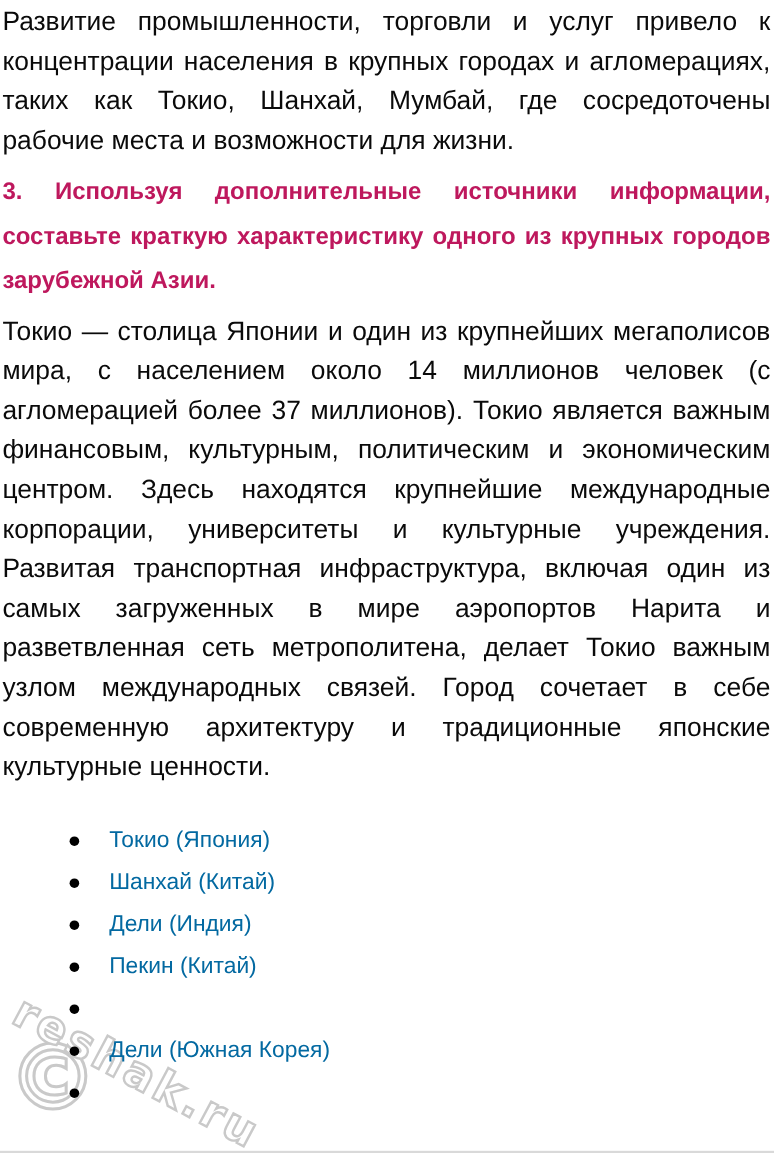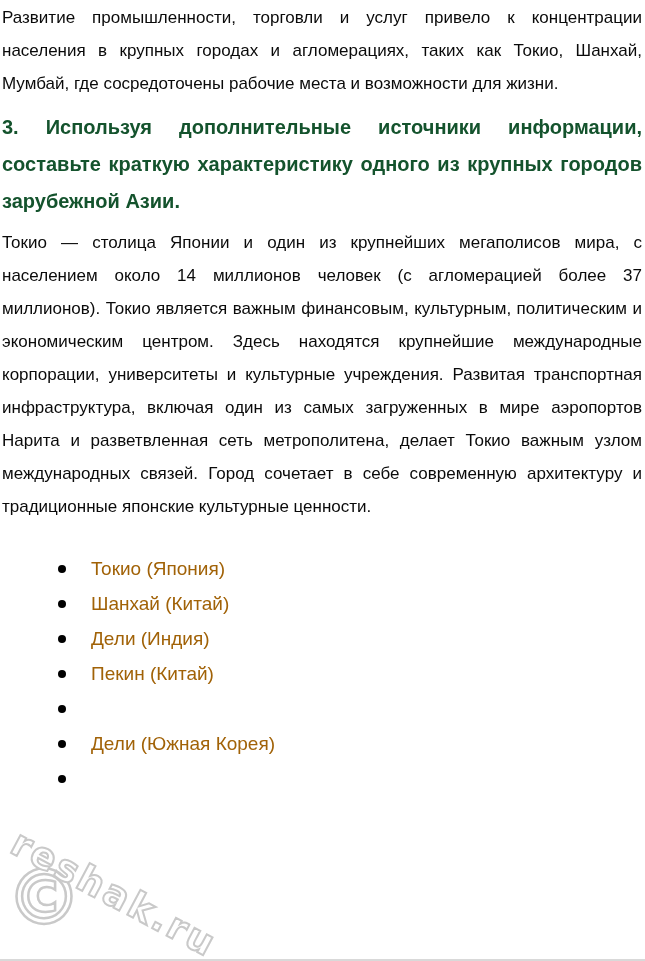--- a/index.html
+++ b/index.html
@@ -15,53 +15,53 @@
     overflow: hidden;
     box-sizing: border-box;
     padding: 1px 3px 0 2px;
     font-family: "Liberation Sans", sans-serif;
     color: #0a0a0a;
   }
   .para {
     position: relative;
     z-index: 1;
     margin: 0 0 9px 0;
-    font-size: 17px;
+    font-size: 22px;
     line-height: 33px;
     font-weight: 400;
     text-align: justify;
     color: #0a0a0a;
   }
   .para-tokyo {
     margin-bottom: 28px;
   }
   .heading {
     position: relative;
     z-index: 1;
     margin: 0 0 6px 0;
     font-size: 20px;
     line-height: 37px;
     font-weight: 700;
     text-align: justify;
-    color: #14532d;
+    color: #be185d;
   }
   .city-list {
     position: relative;
     z-index: 1;
     list-style: none;
     margin: 6px 0 0 0;
     padding: 0 0 0 56px;
   }
   .city-list li {
     position: relative;
     height: 35px;
     line-height: 35px;
     font-size: 19px;
     padding-left: 33px;
-    color: #a16207;
+    color: #0369a1;
   }
   .city-list li .bullet-dot {
     position: absolute;
     left: 0;
     top: 14px;
     width: 8px;
     height: 8px;
     border-radius: 50%;
     background: #000000;
   }

